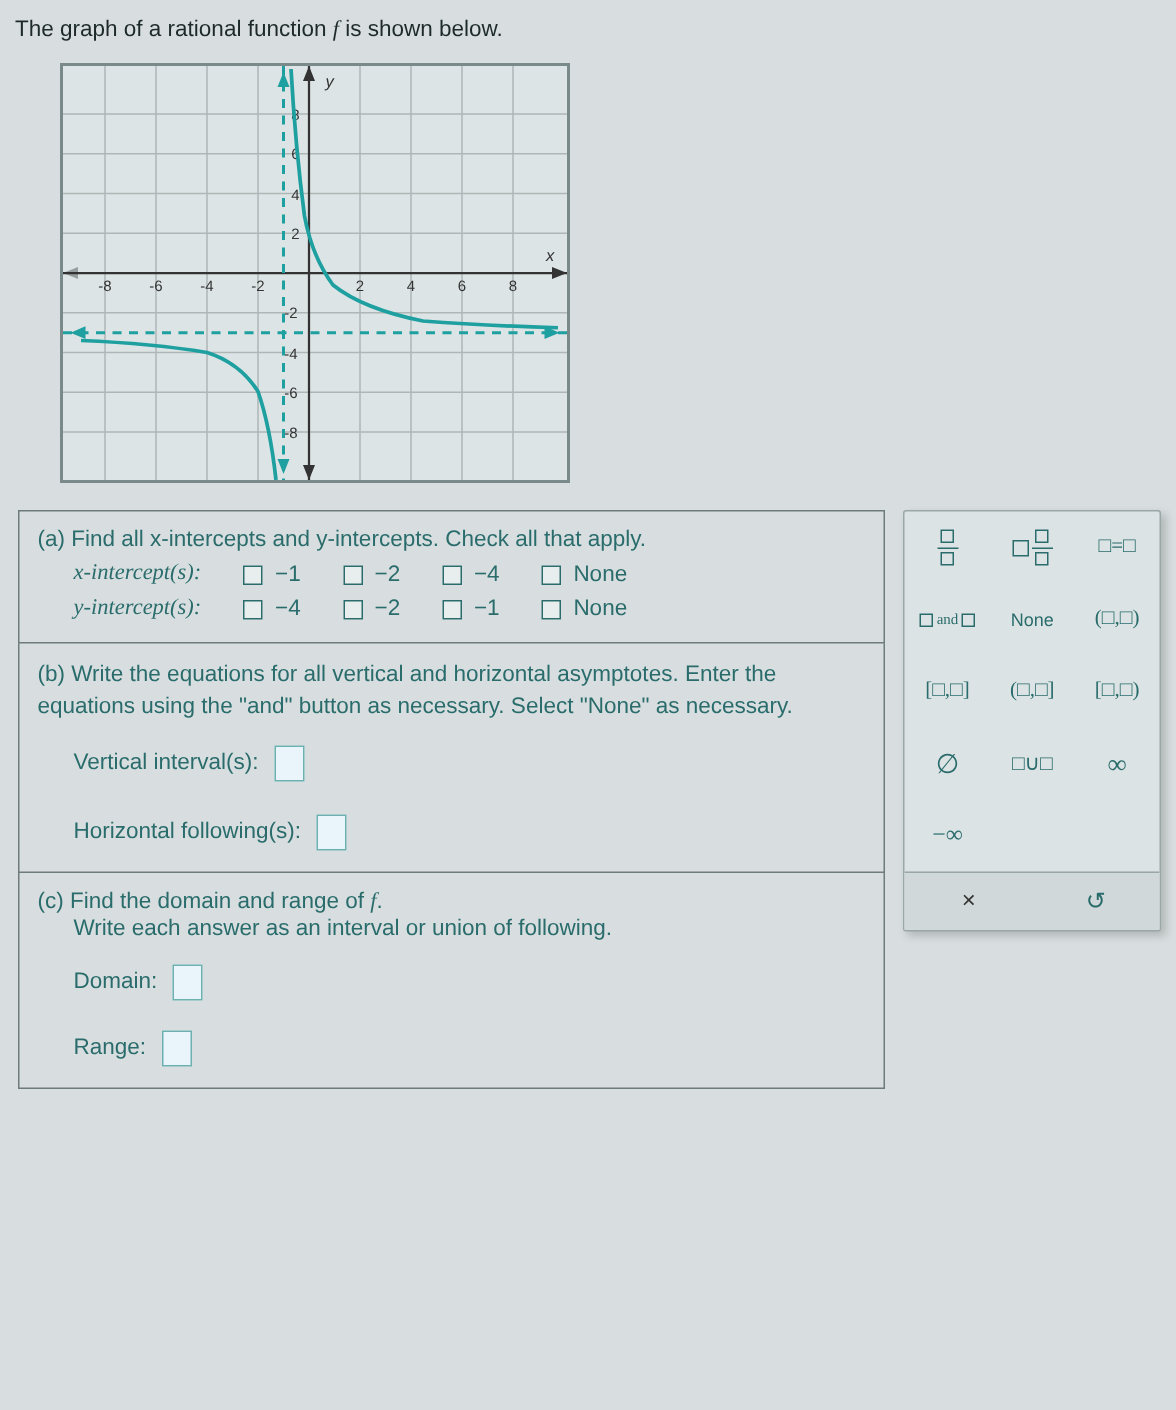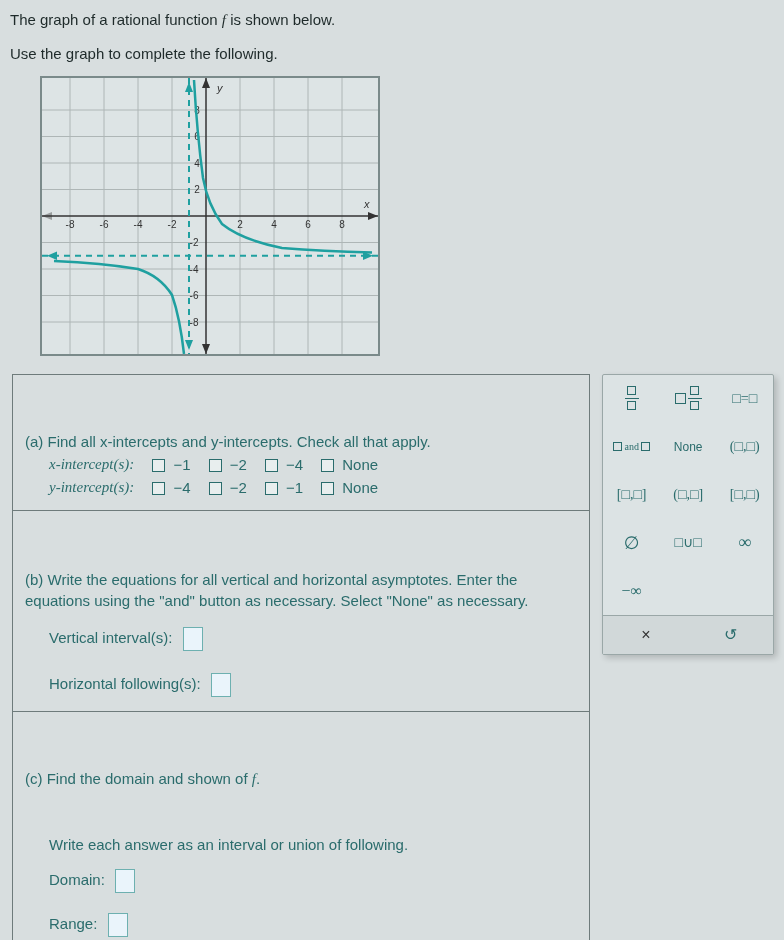--- a/index.html
+++ b/index.html
@@ -20,22 +20,22 @@
   .graph-box {
     border: 2px solid #7a8a8a;
     background: #dde4e5;
     width: 340px;
     height: 280px;
     margin: 10px 0 18px 30px;
     position: relative;
   }
   .q-table { border: 1px solid #6e7b7b; border-collapse: collapse; width: 590px; margin-left: 2px;}
   .q-table td { border: 1px solid #6e7b7b; padding: 10px 12px; vertical-align: top;}
-  .q-table .part-label { color: #2a6c6c; margin-top: 48px; }
-  .opt-row { display: flex; gap: 18px; align-items: center; margin: 6px 0 4px 24px;}
+  .q-table .part-label { color: #2a6c6c; }
+  .opt-row { display: flex; gap: 28px; align-items: center; margin: 6px 0 4px 24px;}
   .cb {
     width: 13px; height: 13px; border: 1.5px solid #2a6c6c;
     display: inline-block; vertical-align: middle; margin-right: 4px;
     background:#e8eeee;
   }
   .num { color: #2a6c6c; }
   .ibox {
     display: inline-block; width: 16px; height: 22px;
     border: 1.5px solid #6db0b0; background: #eaf4fb;
     vertical-align: middle; margin-left: 6px;
@@ -64,21 +64,20 @@
   .sq.sm{width:9px;height:9px;}
   svg.graph-svg { position:absolute; top:0; left:0;}
   .hdr-line{line-height:1.55;}
 </style>
 </head>
 <body>
 
 <div class="page">
   <div class="intro">
     <div class="hdr-line"><span>The graph of a rational function </span><span class="fn-italic">f</span><span> is shown below.</span></div>
-    <div class="hdr-line" style="margin-top:10px">Use the graph to complete the following.</div>
   </div>
 
   <div class="graph-box">
     <svg class="graph-svg" width="336" height="276" viewBox="0 0 336 276">
       <g stroke="#aeb6b6" stroke-width="1">
         <line x1="28" y1="0" x2="28" y2="276"></line>
           <line x1="62" y1="0" x2="62" y2="276"></line>
         <line x1="96" y1="0" x2="96" y2="276"></line>
           <line x1="130" y1="0" x2="130" y2="276"></line>
         <line x1="198" y1="0" x2="198" y2="276"></line>
@@ -159,21 +158,21 @@
           </tr>
     <tr>
             <td>
       <div class="part-label" style="line-height:1.4">(b) Write the equations for all vertical and horizontal asymptotes. Enter the equations using the "and" button as necessary. Select "None" as necessary.</div>
       <div style="margin:16px 0 8px 24px"><span class="num">Vertical interval(s):</span> <span class="ibox lg"></span></div>
       <div style="margin:22px 0 4px 24px"><span class="num">Horizontal following(s):</span> <span class="ibox lg"></span></div>
     </td>
           </tr>
     <tr>
             <td>
-      <div class="part-label"><span>(c) Find the domain and shown of </span><span class="fn-italic">f</span><span>.</span></div>
+      <div class="part-label"><span>(c) Find the domain and range of </span><span class="fn-italic">f</span><span>.</span></div>
       <div class="part-label" style="margin-left:24px">Write each answer as an interval or union of following.</div>
       <div style="margin:16px 0 8px 24px"><span class="num">Domain:</span> <span class="ibox lg"></span></div>
       <div style="margin:20px 0 4px 24px"><span class="num">Range:</span> <span class="ibox lg"></span></div>
     </td>
           </tr>
   </tbody>
       </table>
 
   <div class="palette">
     <div class="pal-grid">

